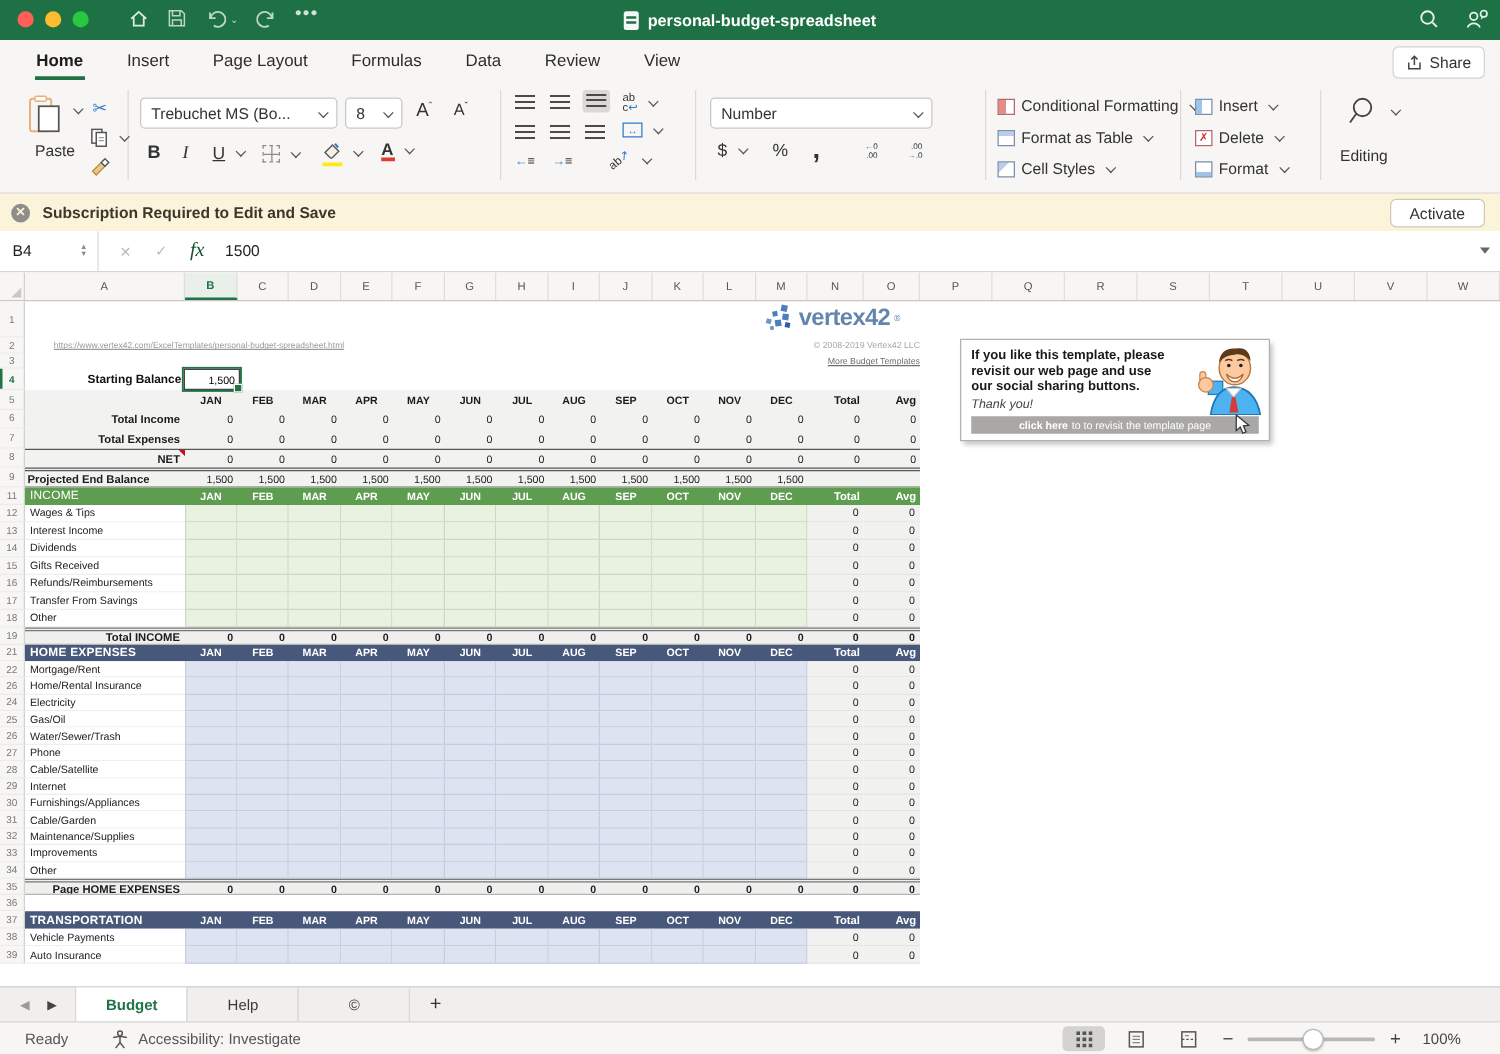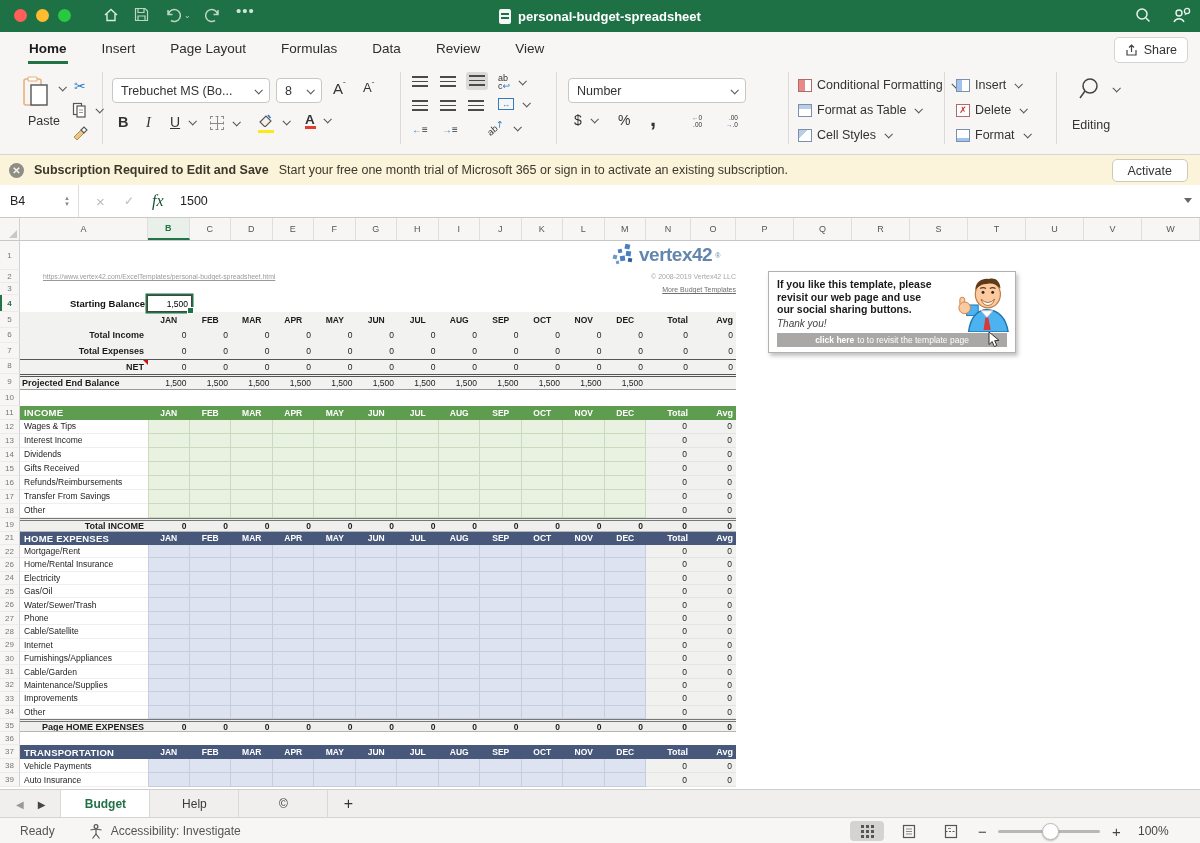--- a/index.html
+++ b/index.html
@@ -338,21 +338,20 @@
       </svg>
       <span class="chev"></span>
     </div>
     <div class="abs rlabel" style="left:1072px;top:52px">Editing</div>
   </div>
 
   <div class="notice">
     <span class="notice-x">✕</span>
     <b>Subscription Required to Edit and Save</b>
     <span style="width:10px"></span>
-    <span>Start your free one month trial of Microsoft 365 or sign in to activate an existing subscription.</span>
     <div class="activate">Activate</div>
   </div>
 
   <div class="fbar">
     <div class="namebox">
       <span class="ref">B4</span>
       <span class="stepper">▲<br>▼</span>
     </div>
     <div class="fbtn" style="left:96px">×</div>
     <div class="fbtn" style="left:124px;font-size:12px">✓</div>
@@ -503,28 +502,24 @@
             <div class="cell num" style="width: 41.5px; background: transparent;">1,500</div>
             <div class="cell num" style="width: 41.5px; background: transparent;">1,500</div>
             <div class="cell num" style="width: 41.5px; background: transparent;">1,500</div>
             <div class="cell num" style="width: 41.5px; background: transparent;">1,500</div>
             <div class="cell num" style="width: 41.5px; background: transparent;">1,500</div>
             <div class="cell num" style="width: 45px; background: transparent;"></div>
             <div class="cell num" style="width: 45px; background: transparent;"></div>
           </div>
           <div class="cell" style="flex: 1 1 0%;"></div>
         </div>
-        <div class="srow" style="height: 16px;">
-          <div class="rh">10</div>
-          <div class="cell" style="flex: 1 1 0%;"></div>
-        </div>
         <div class="srow" style="height: 14px;">
           <div class="rh">11</div>
           <div class="srow" style="background: rgb(94, 156, 80);">
-            <div class="cell num" style="width: 128px; justify-content: flex-start; padding-left: 4px; font-weight: bold; font-size: 9.5px; color: rgb(255, 255, 255); letter-spacing: 0.2px;">INCOME</div>
+            <div class="cell num" style="width: 128px; justify-content: flex-start; padding-left: 4px; font-weight: normal; font-size: 9.5px; color: rgb(255, 255, 255); letter-spacing: 0.2px;">INCOME</div>
             <div class="cell num" style="width: 41.5px; justify-content: center; font-weight: bold; color: rgb(255, 255, 255); padding: 0px;">JAN</div>
             <div class="cell num" style="width: 41.5px; justify-content: center; font-weight: bold; color: rgb(255, 255, 255); padding: 0px;">FEB</div>
             <div class="cell num" style="width: 41.5px; justify-content: center; font-weight: bold; color: rgb(255, 255, 255); padding: 0px;">MAR</div>
             <div class="cell num" style="width: 41.5px; justify-content: center; font-weight: bold; color: rgb(255, 255, 255); padding: 0px;">APR</div>
             <div class="cell num" style="width: 41.5px; justify-content: center; font-weight: bold; color: rgb(255, 255, 255); padding: 0px;">MAY</div>
             <div class="cell num" style="width: 41.5px; justify-content: center; font-weight: bold; color: rgb(255, 255, 255); padding: 0px;">JUN</div>
             <div class="cell num" style="width: 41.5px; justify-content: center; font-weight: bold; color: rgb(255, 255, 255); padding: 0px;">JUL</div>
             <div class="cell num" style="width: 41.5px; justify-content: center; font-weight: bold; color: rgb(255, 255, 255); padding: 0px;">AUG</div>
             <div class="cell num" style="width: 41.5px; justify-content: center; font-weight: bold; color: rgb(255, 255, 255); padding: 0px;">SEP</div>
             <div class="cell num" style="width: 41.5px; justify-content: center; font-weight: bold; color: rgb(255, 255, 255); padding: 0px;">OCT</div>

